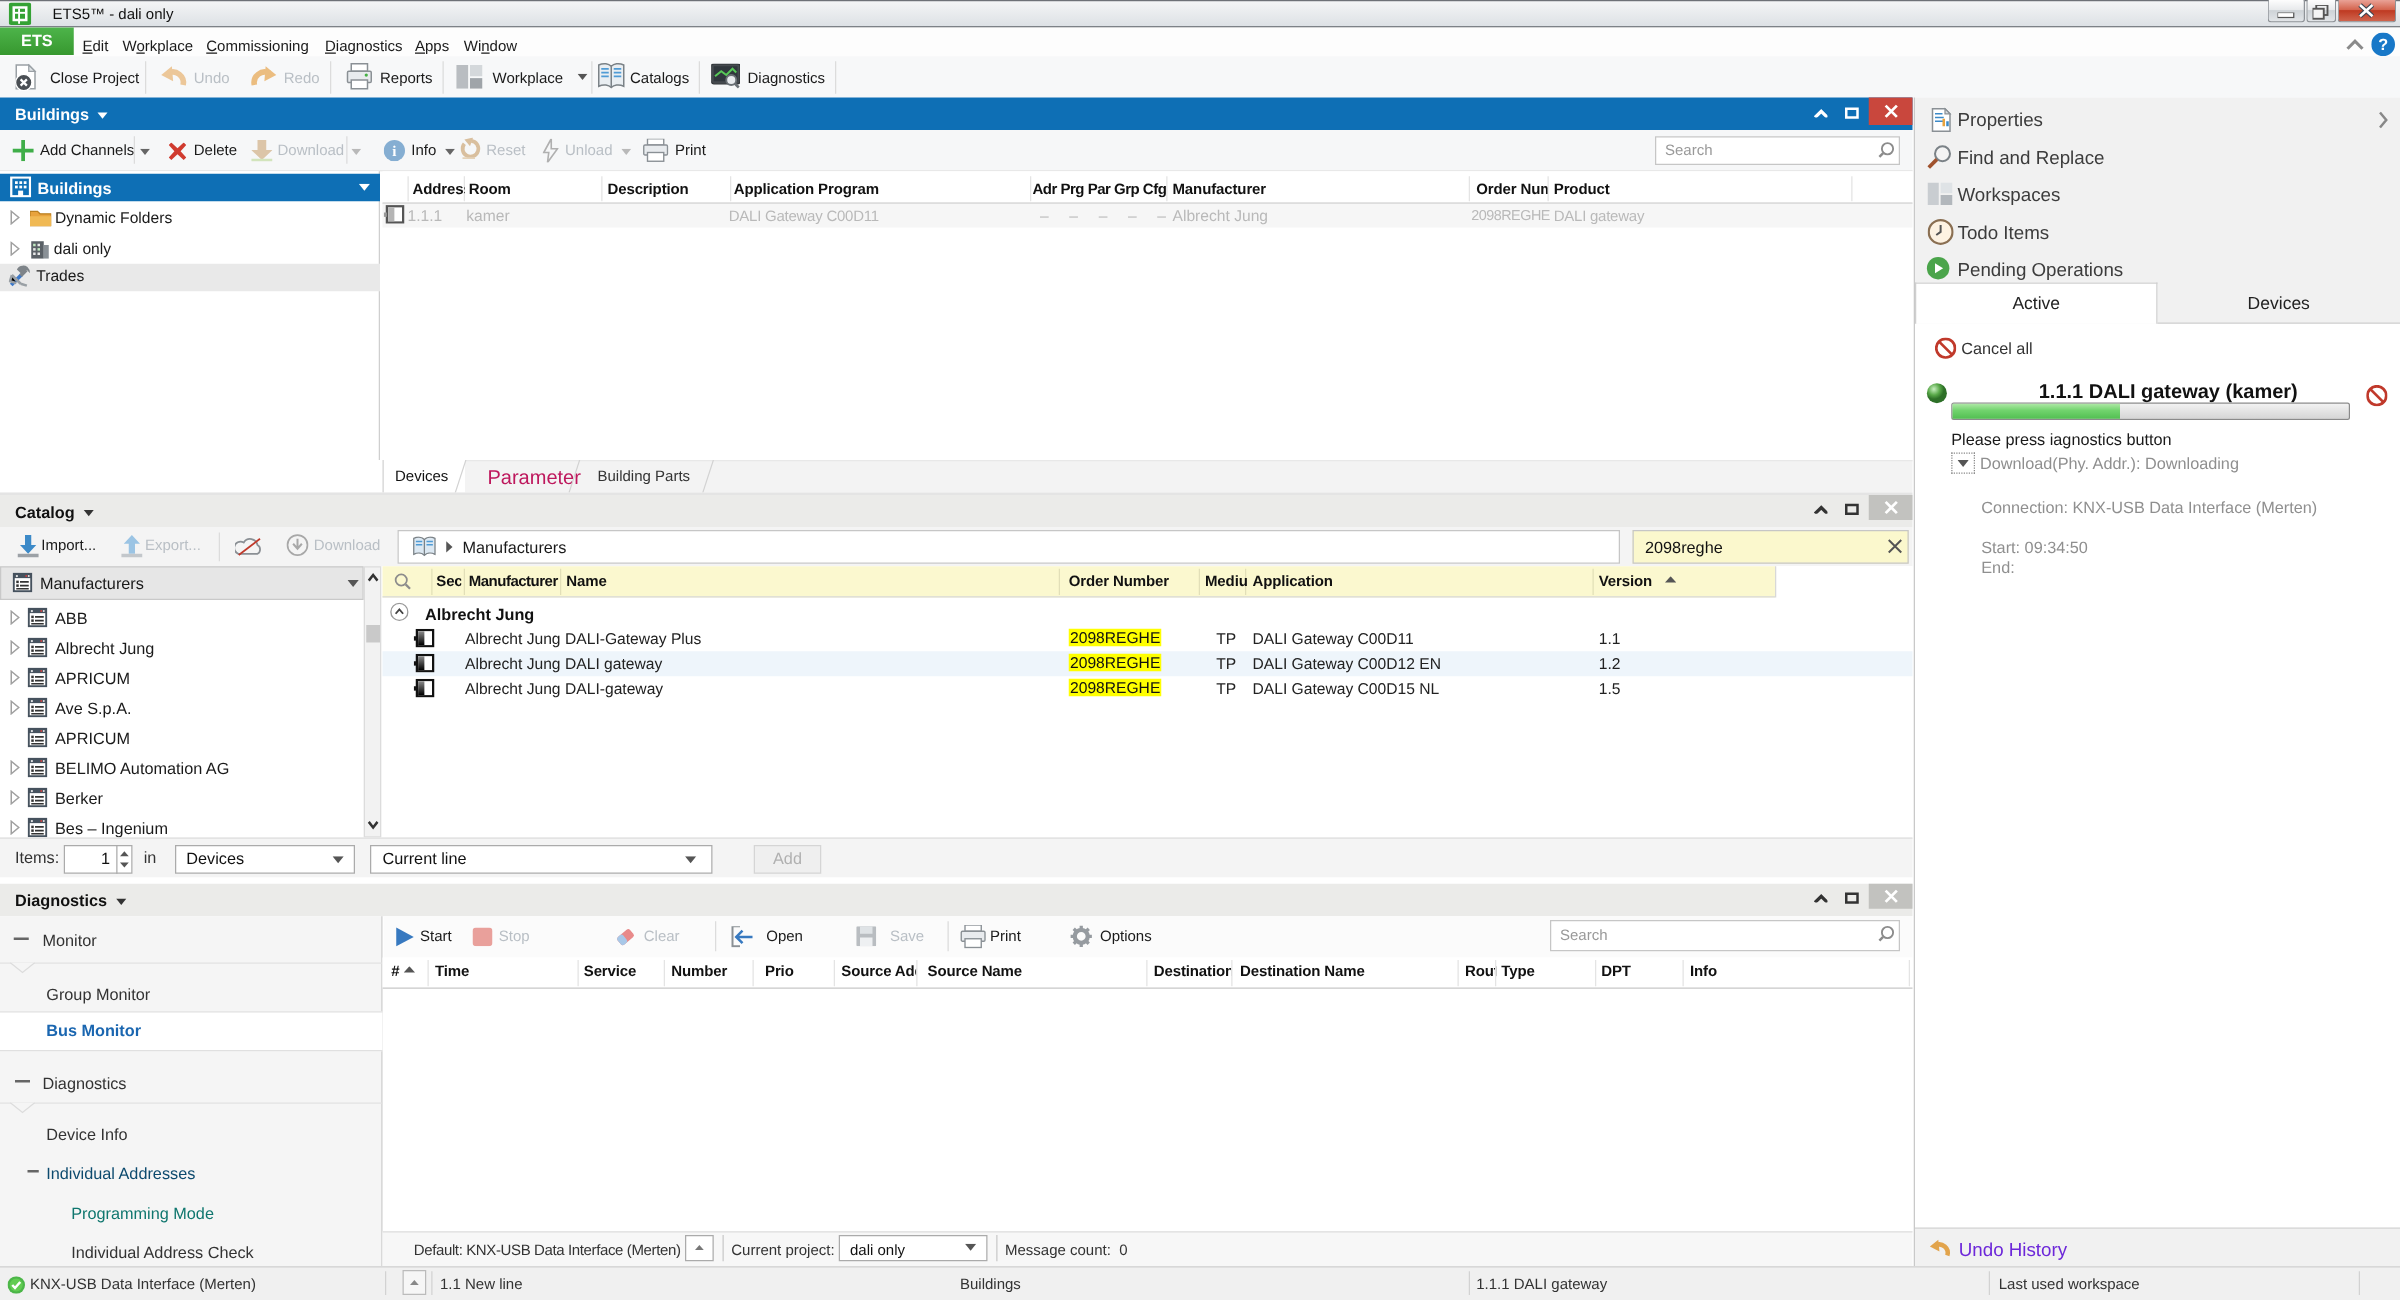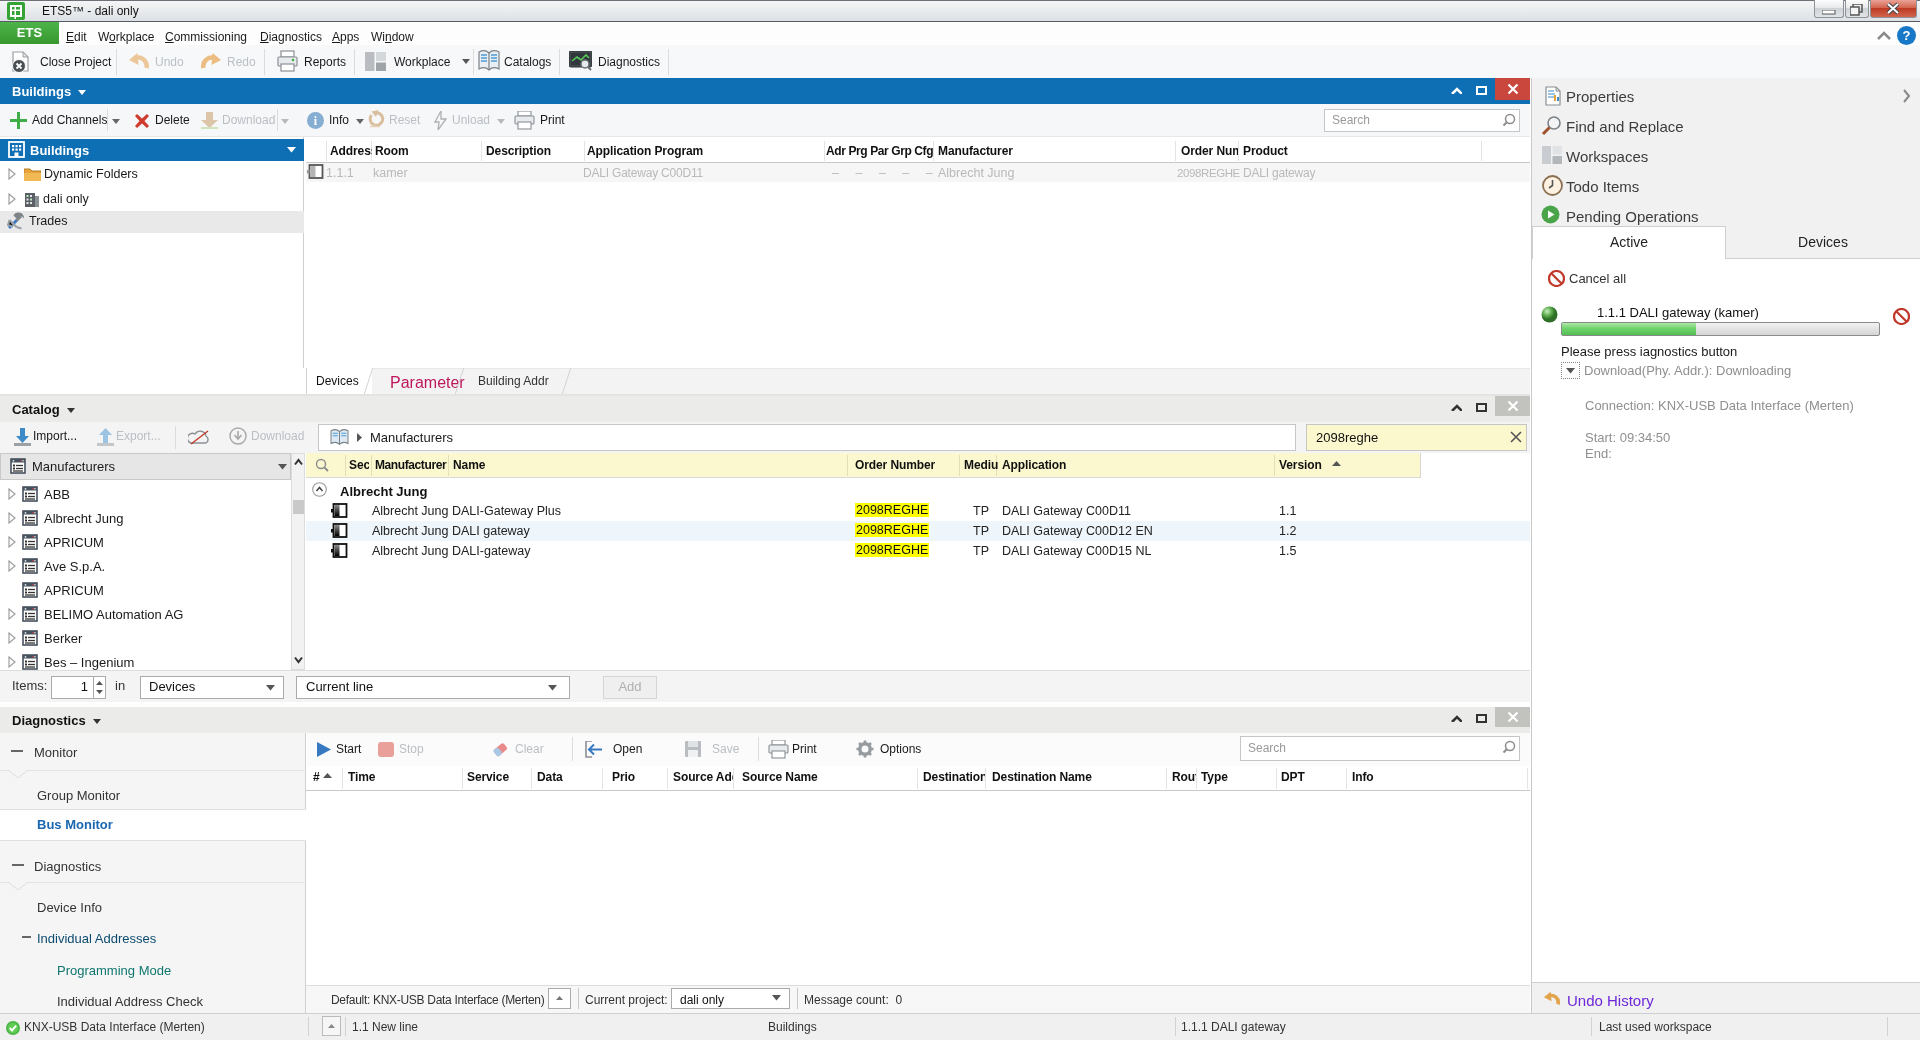--- a/index.html
+++ b/index.html
@@ -299,21 +299,21 @@
 <div class="rowtxt" style="left:1177px;top:167px;color:#b9b9b9;font-size:11.5px;letter-spacing:-0.4px">2098REGHE</div>
 <div class="rowtxt" style="left:1243px;top:166px;color:#b9b9b9;font-size:12px;letter-spacing:-0.2px">DALI gateway</div>
 
 <div class="abs" style="left:0;top:368px;width:1530px;height:26px;background:#f3f3f3;border-top:1px solid #e8e8e8"></div>
 <div class="abs" style="left:0;top:368px;width:372px;height:26px;background:#fff"></div>
 <div class="abs" style="left:306px;top:368px;width:1px;height:26px;background:#d2d2d2"></div>
 <div class="abs" style="left:316px;top:374px;font-size:12px;color:#111">Devices</div>
 <div class="abs" style="left:368px;top:368px;width:1px;height:26px;background:#d2d2d2;transform:skewX(-18deg)"></div>
 <div class="abs" style="left:390px;top:374px;font-size:16px;color:#be185d">Parameter</div>
 <div class="abs" style="left:459px;top:368px;width:1px;height:26px;background:#d2d2d2;transform:skewX(-18deg)"></div>
-<div class="abs" style="left:478px;top:374px;font-size:12px;color:#333">Building Addr</div>
+<div class="abs" style="left:478px;top:374px;font-size:12px;color:#333">Building Parts</div>
 <div class="abs" style="left:566px;top:368px;width:1px;height:26px;background:#d2d2d2;transform:skewX(-18deg)"></div>
 <div class="abs" style="left:0;top:394px;width:1530px;height:2px;background:#e4e4e4"></div>
 
 <div class="grayhdr" style="top:396px"></div>
 <div class="ptitle" style="top:402px;color:#111">Catalog<span class="caret caretd"></span></div>
 <svg class="chev" style="left:1450px;top:404px" width="14" height="9">
     <path d="M2 7 L7 2 L12 7" stroke="#333" stroke-width="2.6" fill="none"></path>
   </svg>
 <div class="maxsq" style="left:1476px;top:403px;border-color:#333"></div>
 <div class="closebox" style="left:1495px;top:396px;background:#c2c2bf;height:20px"></div>
@@ -694,21 +694,21 @@
 <div class="abs" style="left:306px;top:766px;width:1224px;height:25px;background:#fff;border-bottom:1px solid #c8c8c8"></div>
 <div class="th" style="left:313px;top:770px">#</div>
 <svg class="abs" style="left:323px;top:773px" width="9" height="6">
     <path d="M0 5 L4.5 0 L9 5 Z" fill="#555"></path>
   </svg>
 <div class="colline" style="left:342px;top:768px;height:21px"></div>
 <div class="th" style="left:348px;top:770px">Time</div>
 <div class="colline" style="left:462px;top:768px;height:21px"></div>
 <div class="th" style="left:467px;top:770px">Service</div>
 <div class="colline" style="left:531px;top:768px;height:21px"></div>
-<div class="th" style="left:537px;top:770px">Data</div>
+<div class="th" style="left:537px;top:770px">Number</div>
 <div class="colline" style="left:602px;top:768px;height:21px"></div>
 <div class="th" style="left:612px;top:770px">Prio</div>
 <div class="colline" style="left:667px;top:768px;height:21px"></div>
 <div class="th" style="left:673px;top:770px;width:60px;overflow:hidden">Source Add</div>
 <div class="colline" style="left:733px;top:768px;height:21px"></div>
 <div class="th" style="left:742px;top:770px">Source Name</div>
 <div class="colline" style="left:917px;top:768px;height:21px"></div>
 <div class="th" style="left:923px;top:770px;width:62px;overflow:hidden">Destination</div>
 <div class="colline" style="left:985px;top:768px;height:21px"></div>
 <div class="th" style="left:992px;top:770px">Destination Name</div>
@@ -784,21 +784,21 @@
 <svg class="abs" style="left:1541px;top:306px" width="17" height="17">
     <defs>
       <radialGradient id="gs" cx="35%" cy="30%">
         <stop offset="0%" stop-color="#c8f0c0"></stop>
         <stop offset="60%" stop-color="#58a848"></stop>
         <stop offset="100%" stop-color="#2e7028"></stop>
       </radialGradient>
     </defs>
     <circle cx="8.5" cy="8.5" r="8" fill="url(#gs)"></circle>
   </svg>
-<div class="abs" style="left:1597px;top:305px;font-size:13px;font-weight:normal;color:#111">1.1.1 DALI gateway (kamer)</div>
+<div class="abs" style="left:1631px;top:305px;font-size:16px;font-weight:bold;color:#111">1.1.1 DALI gateway (kamer)</div>
 <svg class="abs" style="left:1893px;top:308px" width="17" height="17">
     <circle cx="8.5" cy="8.5" r="7.5" fill="none" stroke="#c0392b" stroke-width="2.2"></circle>
     <path d="M3.5 3.5 L13.5 13.5" stroke="#c0392b" stroke-width="2.2"></path>
   </svg>
 <div class="abs" style="left:1561px;top:322px;width:319px;height:14px;border:1px solid #8a8a8a;border-radius:2px;background:linear-gradient(#f2f2f2,#d5d5d5)"></div>
 <div class="abs" style="left:1562px;top:323px;width:134px;height:12px;background:linear-gradient(#aee8a6,#71d36d 45%,#52bf52)"></div>
 <div class="abs" style="left:1561px;top:344px;font-size:13px;color:#1a1a1a">Please press iagnostics button</div>
 <div class="abs" style="left:1561px;top:362px;width:19px;height:17px;border:1px dotted #888;background:#fff"></div>
 <svg class="abs" style="left:1566px;top:368px" width="9" height="6">
     <path d="M0 0 L9 0 L4.5 5.5 Z" fill="#555"></path>

